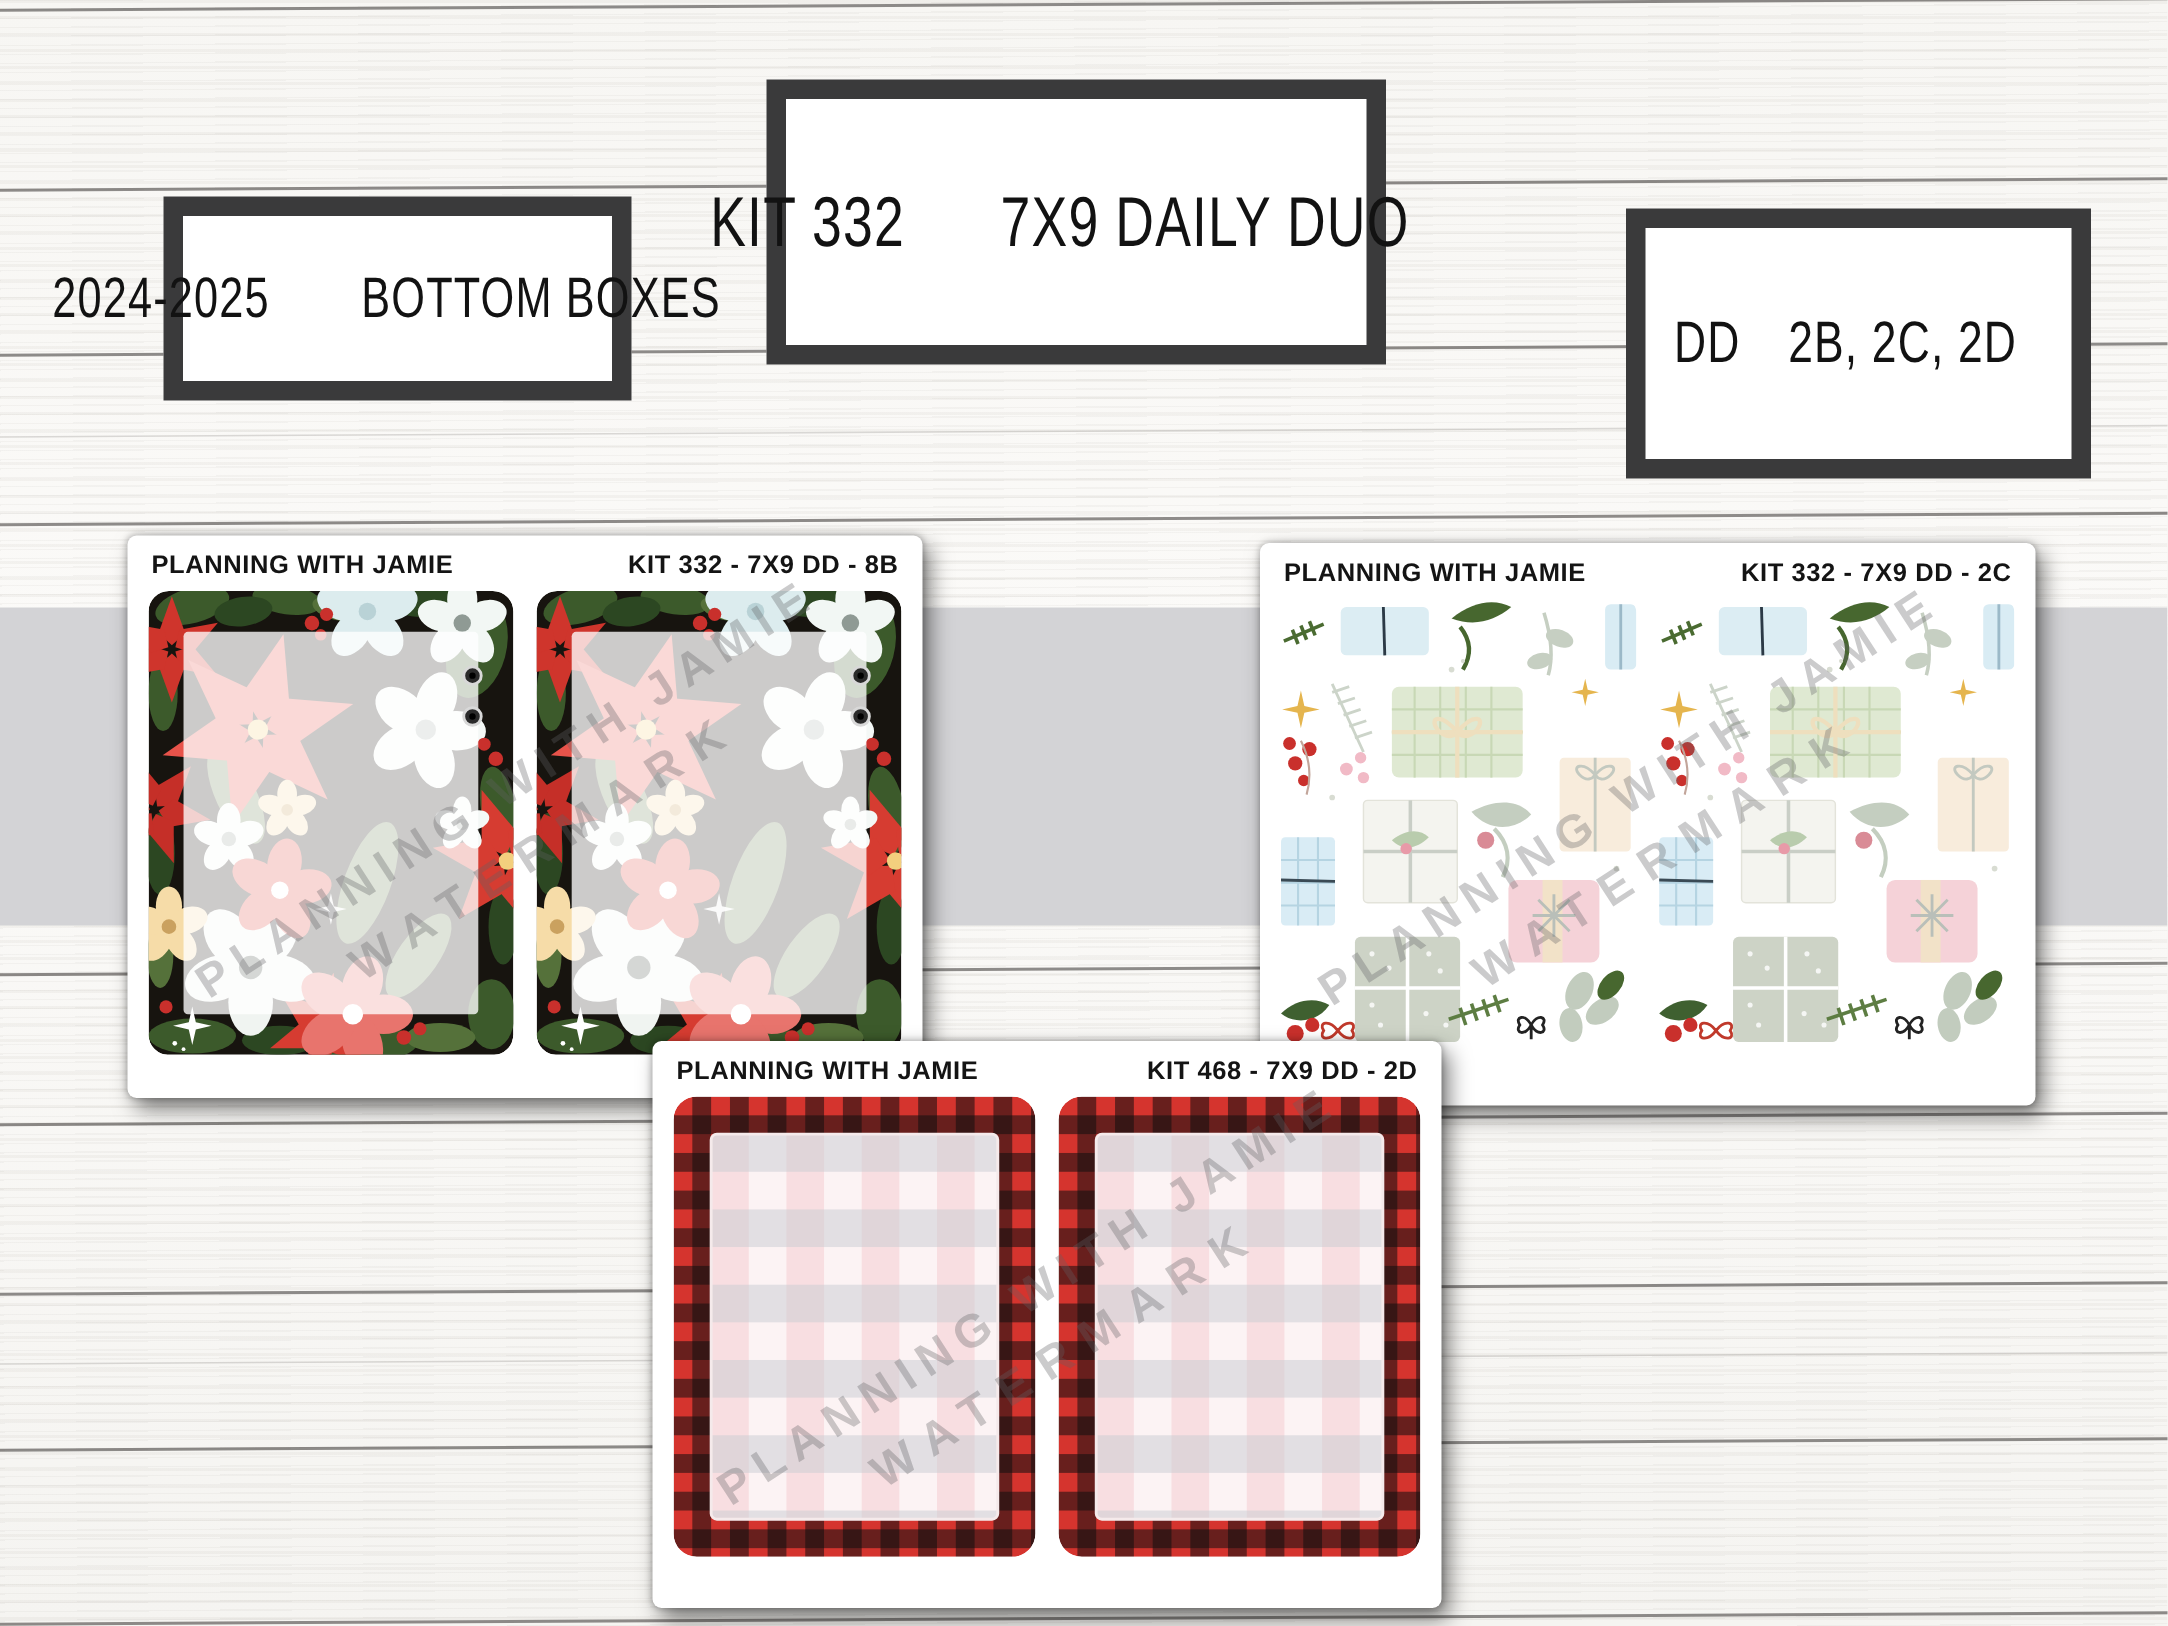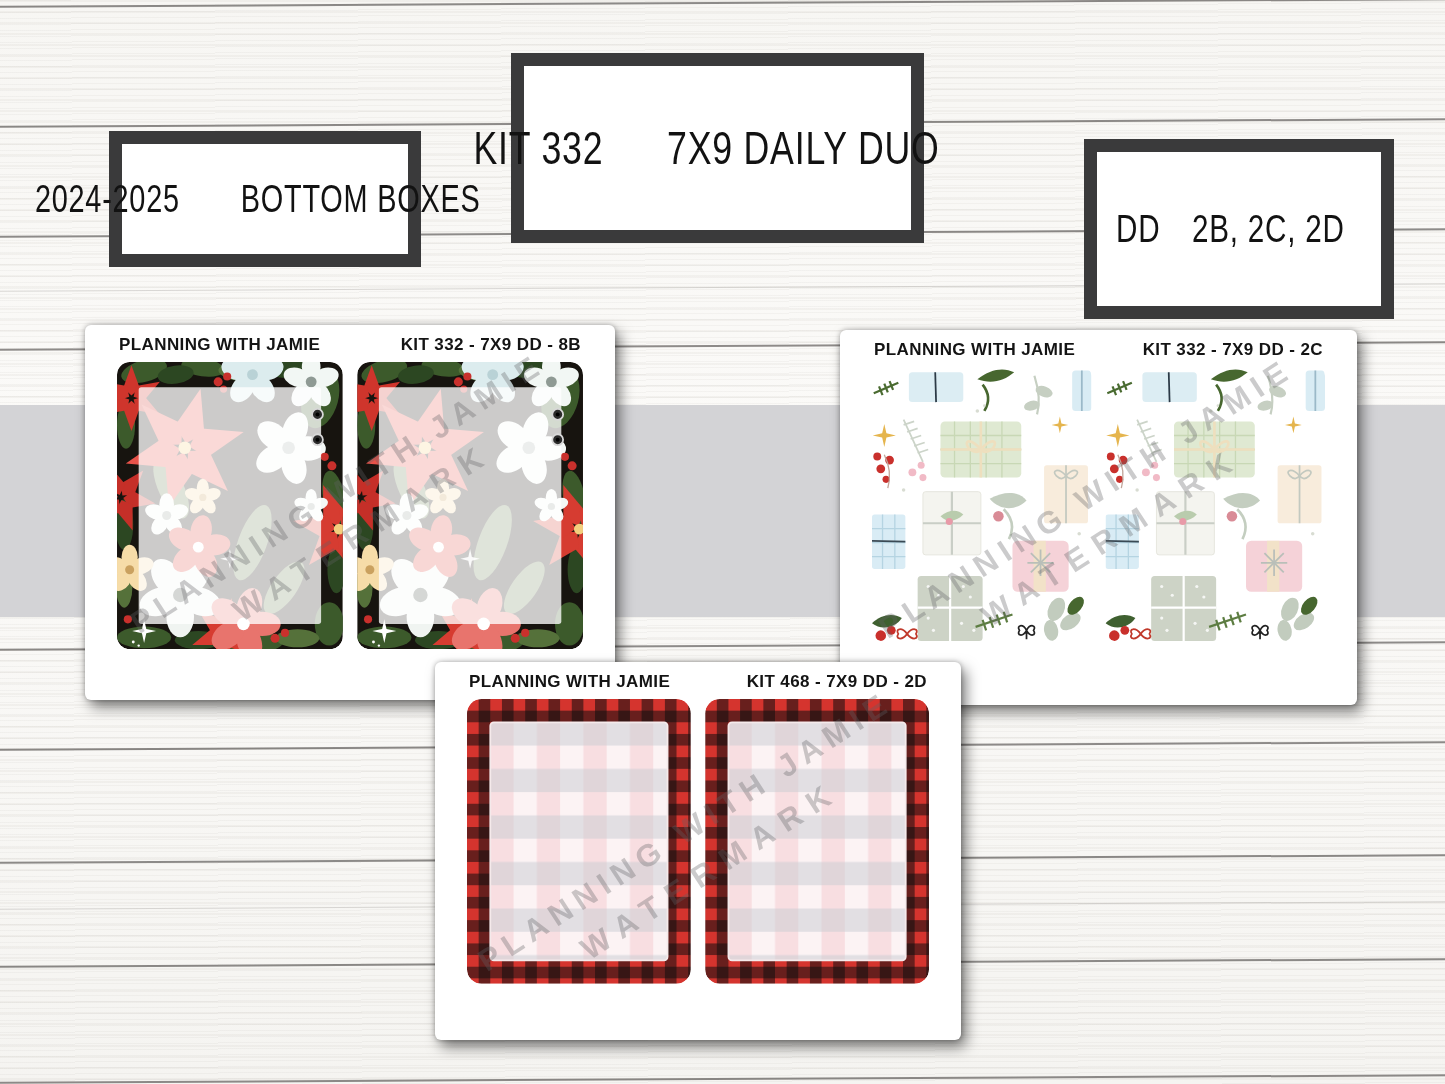--- a/index.html
+++ b/index.html
@@ -31,21 +31,21 @@
   #label-center{left:511px;top:53px;width:413px;height:190px;}
   #label-right{left:1084px;top:123px;width:310px;height:180px;margin-top:16px;}
   .frame .line{font-weight:400;letter-spacing:1px;transform:scaleX(0.76);white-space:nowrap;line-height:1.18;}
   #label-left  .line{font-size:38px;}
   #label-center .line{font-size:47px;}
   #label-right .line{font-size:39px;}
   
   .sheet{
     position:absolute;background:#ffffff;border-radius:6px;
     box-shadow:5px 7px 14px rgba(0,0,0,0.5), 0 0 5px rgba(0,0,0,0.3);
-    padding:8px 32px 12px;box-sizing:border-box;
+    padding:8px 14px 12px;box-sizing:border-box;margin-top:32px;
   }
   #sheet-2b{left:85px;top:325px;width:530px;height:375px;z-index:3;}
   #sheet-2c{left:840px;top:330px;width:517px;height:375px;z-index:3;}
   #sheet-2d{left:435px;top:662px;width:526px;height:378px;z-index:5;}
   .sheet-head{
     display:flex;justify-content:space-between;align-items:baseline;
     font-weight:700;font-size:17px;letter-spacing:0.4px;color:#141414;
     margin:2px 2px 7px 2px;white-space:nowrap;
   }
   .sheet-art{display:block;width:100%;height:auto;}

